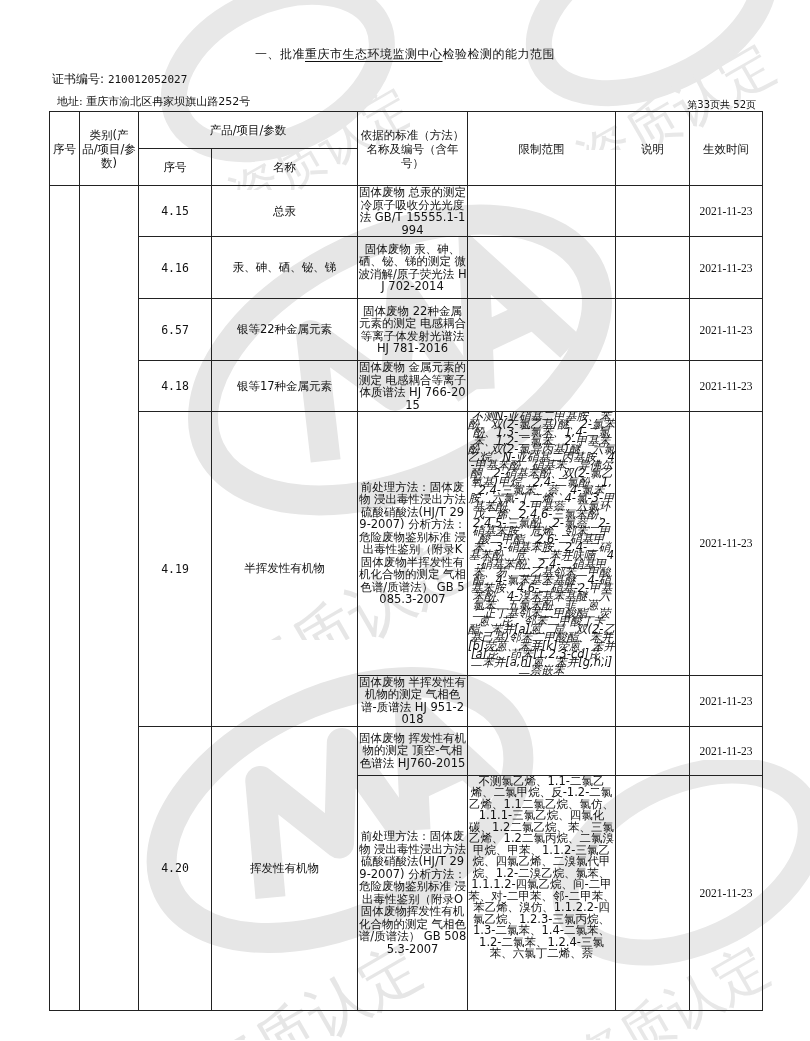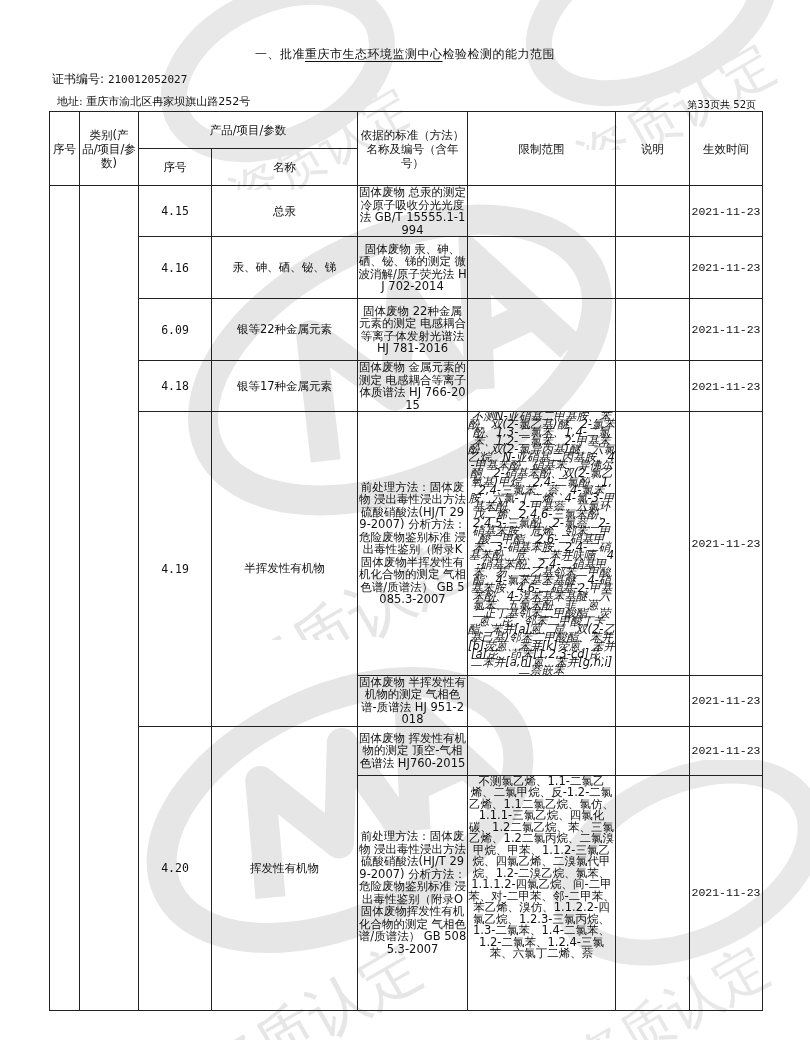--- a/index.html
+++ b/index.html
@@ -14,21 +14,21 @@
   .addr { position:absolute; left:57px; top:94px; font-size:11px; z-index:1; }
   .page { position:absolute; right:54px; top:98px; font-size:10px; z-index:1; }
   table.main { position:absolute; left:49px; top:111px; border-collapse:collapse;
                table-layout:fixed; z-index:1; }
   table.main td, table.main th { border:1.4px solid #222; padding:0; font-weight:normal;
                font-size:11.5px; vertical-align:middle; text-align:center; overflow:hidden; }
   .std { font-size:11px; line-height:12.5px; text-align:center; padding:0 1px; word-break:break-all; }
   .lim-tiny { font-size:7.2px; line-height:8.2px; text-align:center; word-break:break-all; padding:2px 1px;font-style:italic; }
   .lim { font-size:10.5px; line-height:11.5px; text-align:center; word-break:break-all; padding:2px 1px; }
   .mono { font-family:"DejaVu Sans Mono", "Liberation Mono", monospace; font-size:11px; }
-  .date { font-family:Liberation Mono, monospace; font-size:11px; }
+  .date { font-family:Liberation Serif, serif; font-size:11px; }
   .hdr { font-size:12px; line-height:14px; }
 </style>
 </head>
 <body>
 
 <div class="wm" style="left:150px;top:-40px;">
   <svg width="260" height="230" viewBox="0 0 260 230">
       <g transform="rotate(-25 130 115)" fill="none" stroke="#e8e8e8" stroke-width="26">
         <ellipse cx="130" cy="110" rx="110" ry="70"></ellipse>
       </g>
@@ -125,21 +125,21 @@
   <tr style="height:62px">
     <td class="mono">4.16</td>
     <td>汞、砷、硒、铋、锑</td>
     <td class="std">固体废物 汞、砷、硒、铋、锑的测定 微波消解/原子荧光法 HJ 702-2014</td>
     <td></td>
     <td></td>
     <td class="date">2021-11-23</td>
   </tr>
 
   <tr style="height:62px">
-    <td class="mono">6.09</td>
+    <td class="mono">6.57</td>
     <td>银等22种金属元素</td>
     <td class="std">固体废物 22种金属元素的测定 电感耦合等离子体发射光谱法 HJ 781-2016</td>
     <td></td>
     <td></td>
     <td class="date">2021-11-23</td>
   </tr>
 
   <tr style="height:48px">
     <td class="mono">4.18</td>
     <td>银等17种金属元素</td>

